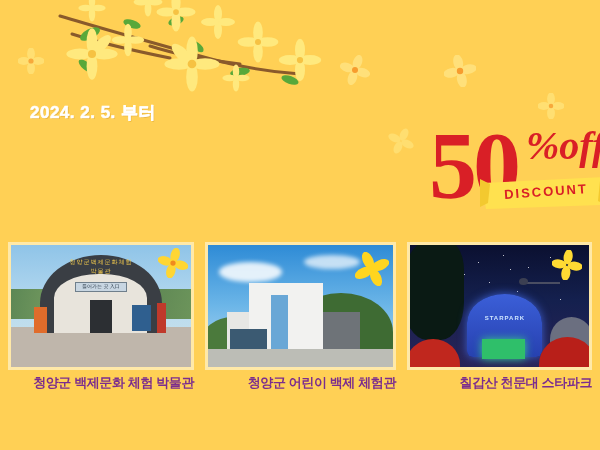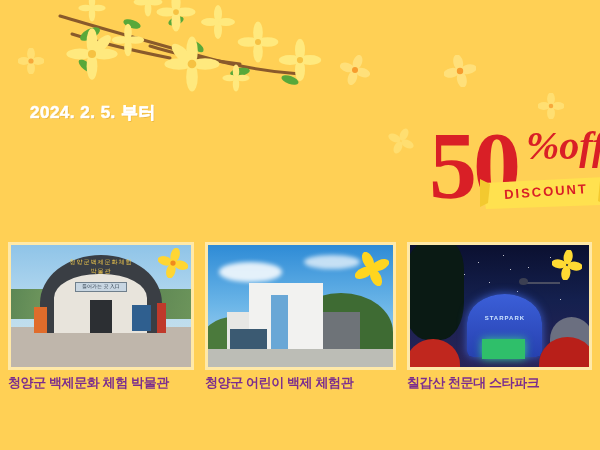--- a/index.html
+++ b/index.html
@@ -161,21 +161,21 @@
               background:#B81F19; border-radius: 50% 50% 0 0 / 80% 80% 0 0; }
   .p3-dome-r { position:absolute; right:-2%; bottom:18px; width:24%; height:26%;
                background:#6B6F80; border-radius:50% 50% 0 0 / 70% 70% 0 0; }
   .p3-lamp { position:absolute; right:16%; top:30%; width:22%; height:2px; background:#4A4E62; }
   .p3-lamp-h { position:absolute; right:34%; top:27%; width:9px; height:7px;
                background:#3B3F52; border-radius:50%; }
 
   
   .captions { position: absolute; left: 0; top: 374px; width: 600px; height: 22px; }
   .caption {
-    position: absolute; top: 0; text-align: left;
+    position: absolute; top: 0; text-align: right;
     font-size: 13px; font-weight: bold; letter-spacing: -0.4px;
     color: #7B2D8E; white-space: nowrap;
   }
 </style>
 </head>
 <body>
 
 <div id="poster">
 
   <div class="branch-art">

